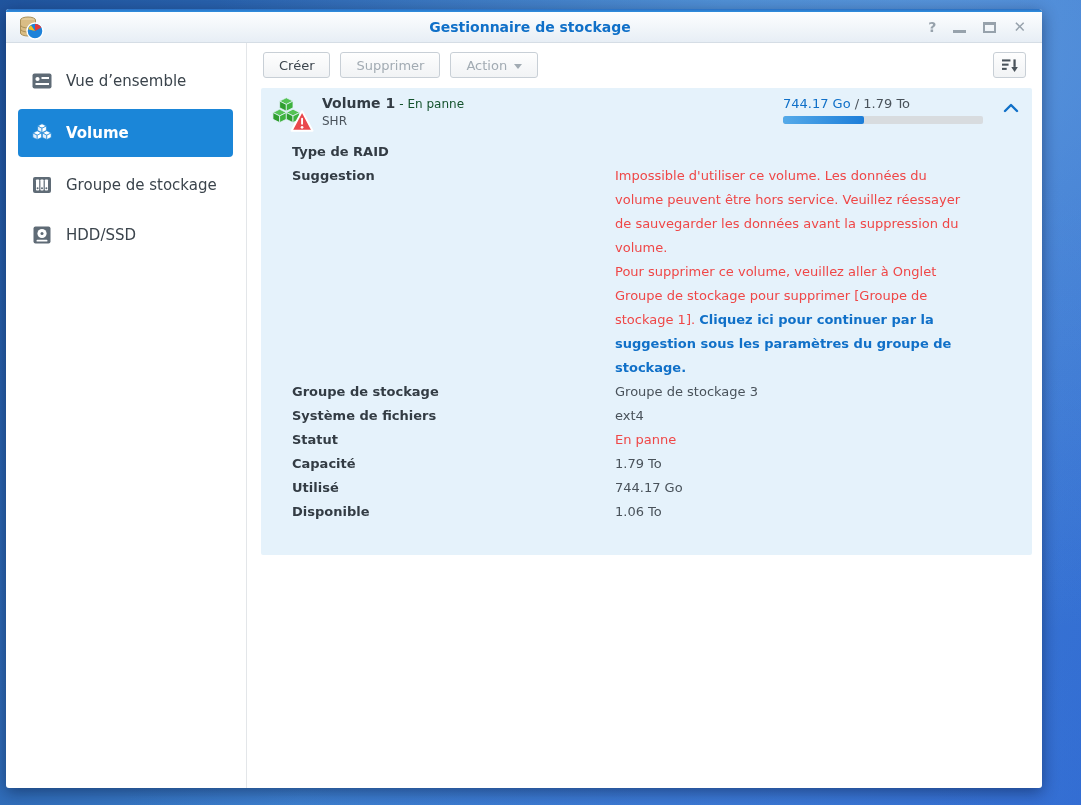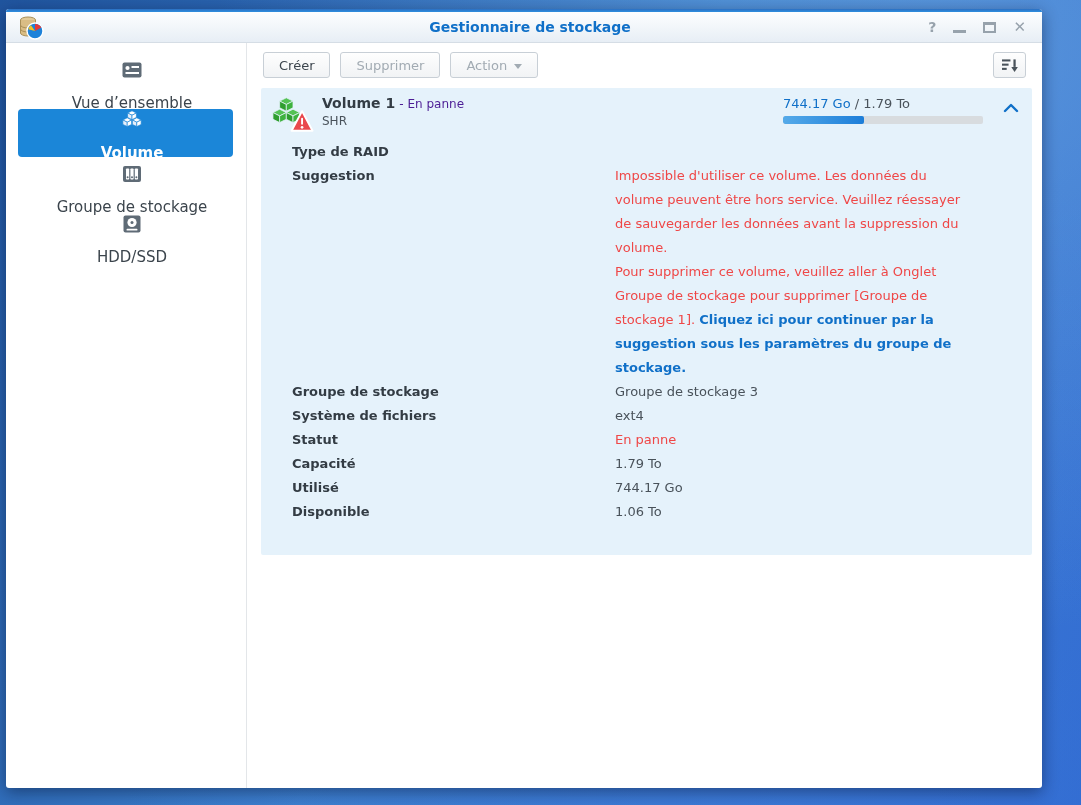--- a/index.html
+++ b/index.html
@@ -28,21 +28,21 @@
   .wc { font-size:14px; font-weight:bold; cursor:default; line-height:1; }
   .wc-min { width:13px; height:3px; border-bottom:3px solid #97a2ac; margin-top:8px; }
   .wc-max { width:13px; height:11px; border:2px solid #97a2ac; border-top-width:3px; }
   .wc-close { font-size:15px; }
 
   .main { flex:1; display:flex; min-height:0; }
 
   .sidebar { width:241px; flex:0 0 241px; border-right:1px solid #e3e6e9; padding-top:16px; }
   .side-item { display:flex; align-items:center; gap:13px; height:44px;
     margin:0 13px 6px 12px; padding-left:13px; border-radius:4px;
-    font-size:15px; color:#3b444c; cursor:pointer;flex-direction:column; }
+    font-size:15px; color:#3b444c; cursor:pointer; }
   .side-item.selected { background:#1b86d8; color:#fff; font-weight:bold; height:48px; }
   .side-icon { width:22px; height:22px; flex:0 0 22px; display:flex;
     align-items:center; justify-content:center; }
 
   .content { flex:1; display:flex; flex-direction:column; min-width:0; }
   .toolbar { height:44px; flex:0 0 44px; display:flex; align-items:center;
     padding:0 16px; gap:10px; }
   .btn { height:26px; padding:0 15px; font-size:13px; color:#3c454d;
     background:linear-gradient(#fefefe,#f1f3f5); border:1px solid #c8cfd6;
     border-radius:3px; display:flex; align-items:center; gap:7px; cursor:pointer;
@@ -52,21 +52,21 @@
     border-right:4px solid transparent; border-top:5px solid #a2abb3; margin-top:2px; }
   .sort-btn { margin-left:auto; width:33px; padding:0; justify-content:center; }
 
   .panel { margin:1px 10px 0 14px; width:771px; height:467px;
     background:#e5f2fb; border-radius:2px; position:relative; font-size:13px; }
   .panel-header { position:relative; height:52px; }
   .vol-icon { position:absolute; left:11px; top:5px; }
   .vol-title-block { position:absolute; left:61px; top:6px; }
   .vol-title-line { line-height:18px; }
   .vol-name { font-size:14px; font-weight:bold; color:#333c44; }
-  .vol-status { font-size:12px; color:#4c1d95; }
+  .vol-status { font-size:12px; color:#14532d; }
   .vol-raid { font-size:12px; color:#49525a; line-height:17px; }
   .usage { position:absolute; left:522px; top:7px; width:200px; }
   .usage-text { font-size:13px; line-height:17px; color:#49525a; margin-bottom:4px; }
   .usage-used { color:#1070c8; }
   .usage-bar { width:200px; height:8px; background:#d8dcdf; border-radius:2px; overflow:hidden; }
   .usage-fill { height:100%; background:linear-gradient(to right,#55aae9,#1d7ed9); border-radius:2px; }
   .collapse { position:absolute; right:13px; top:15px; cursor:pointer; }
 
   .detail-rows { padding-left:31px; }
   .drow { display:flex; line-height:24px; }

